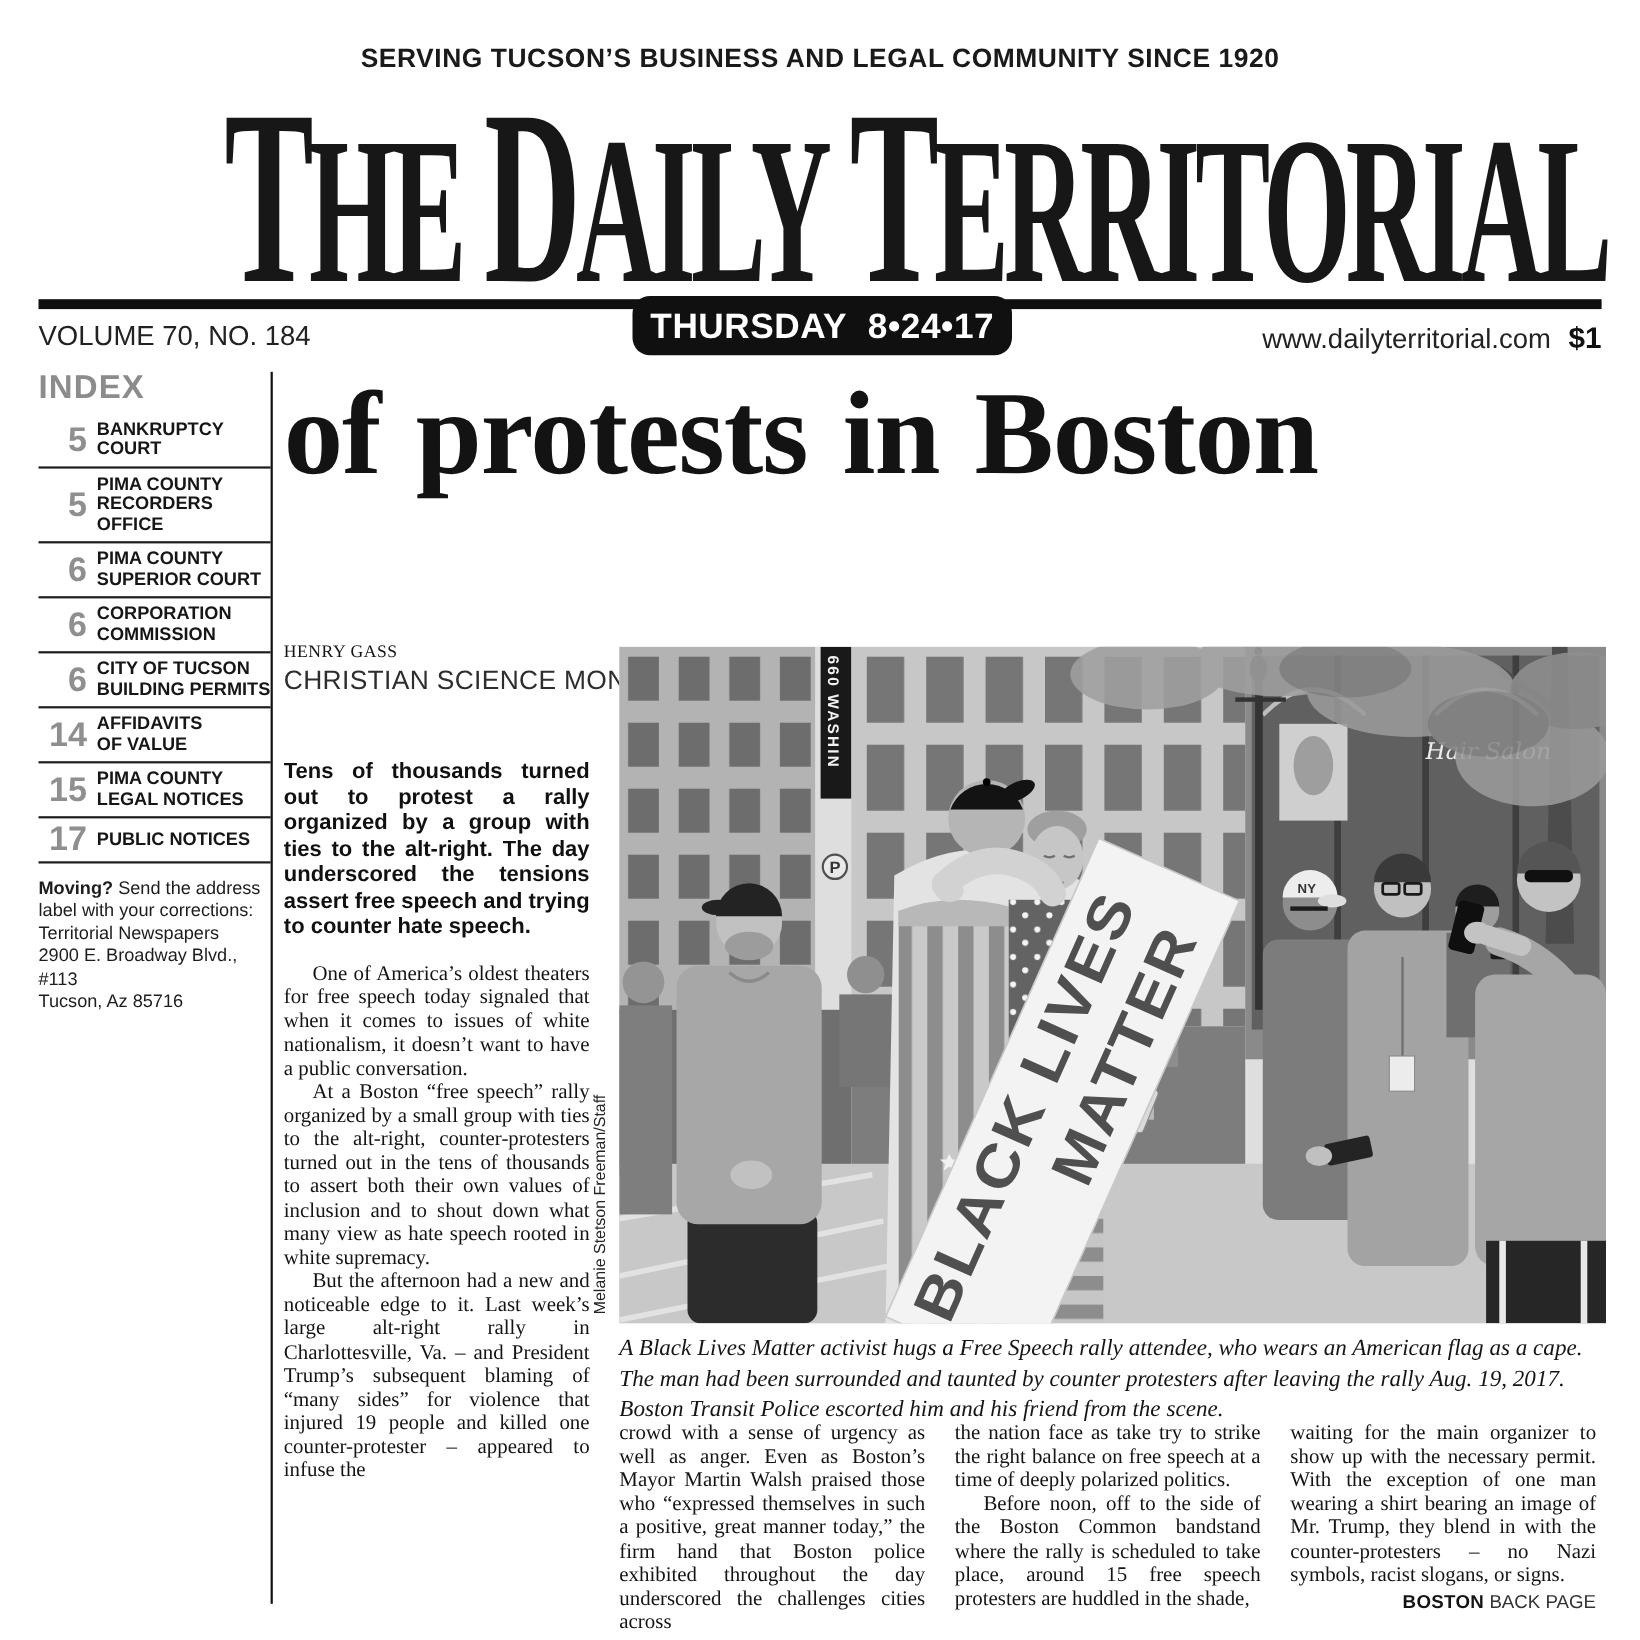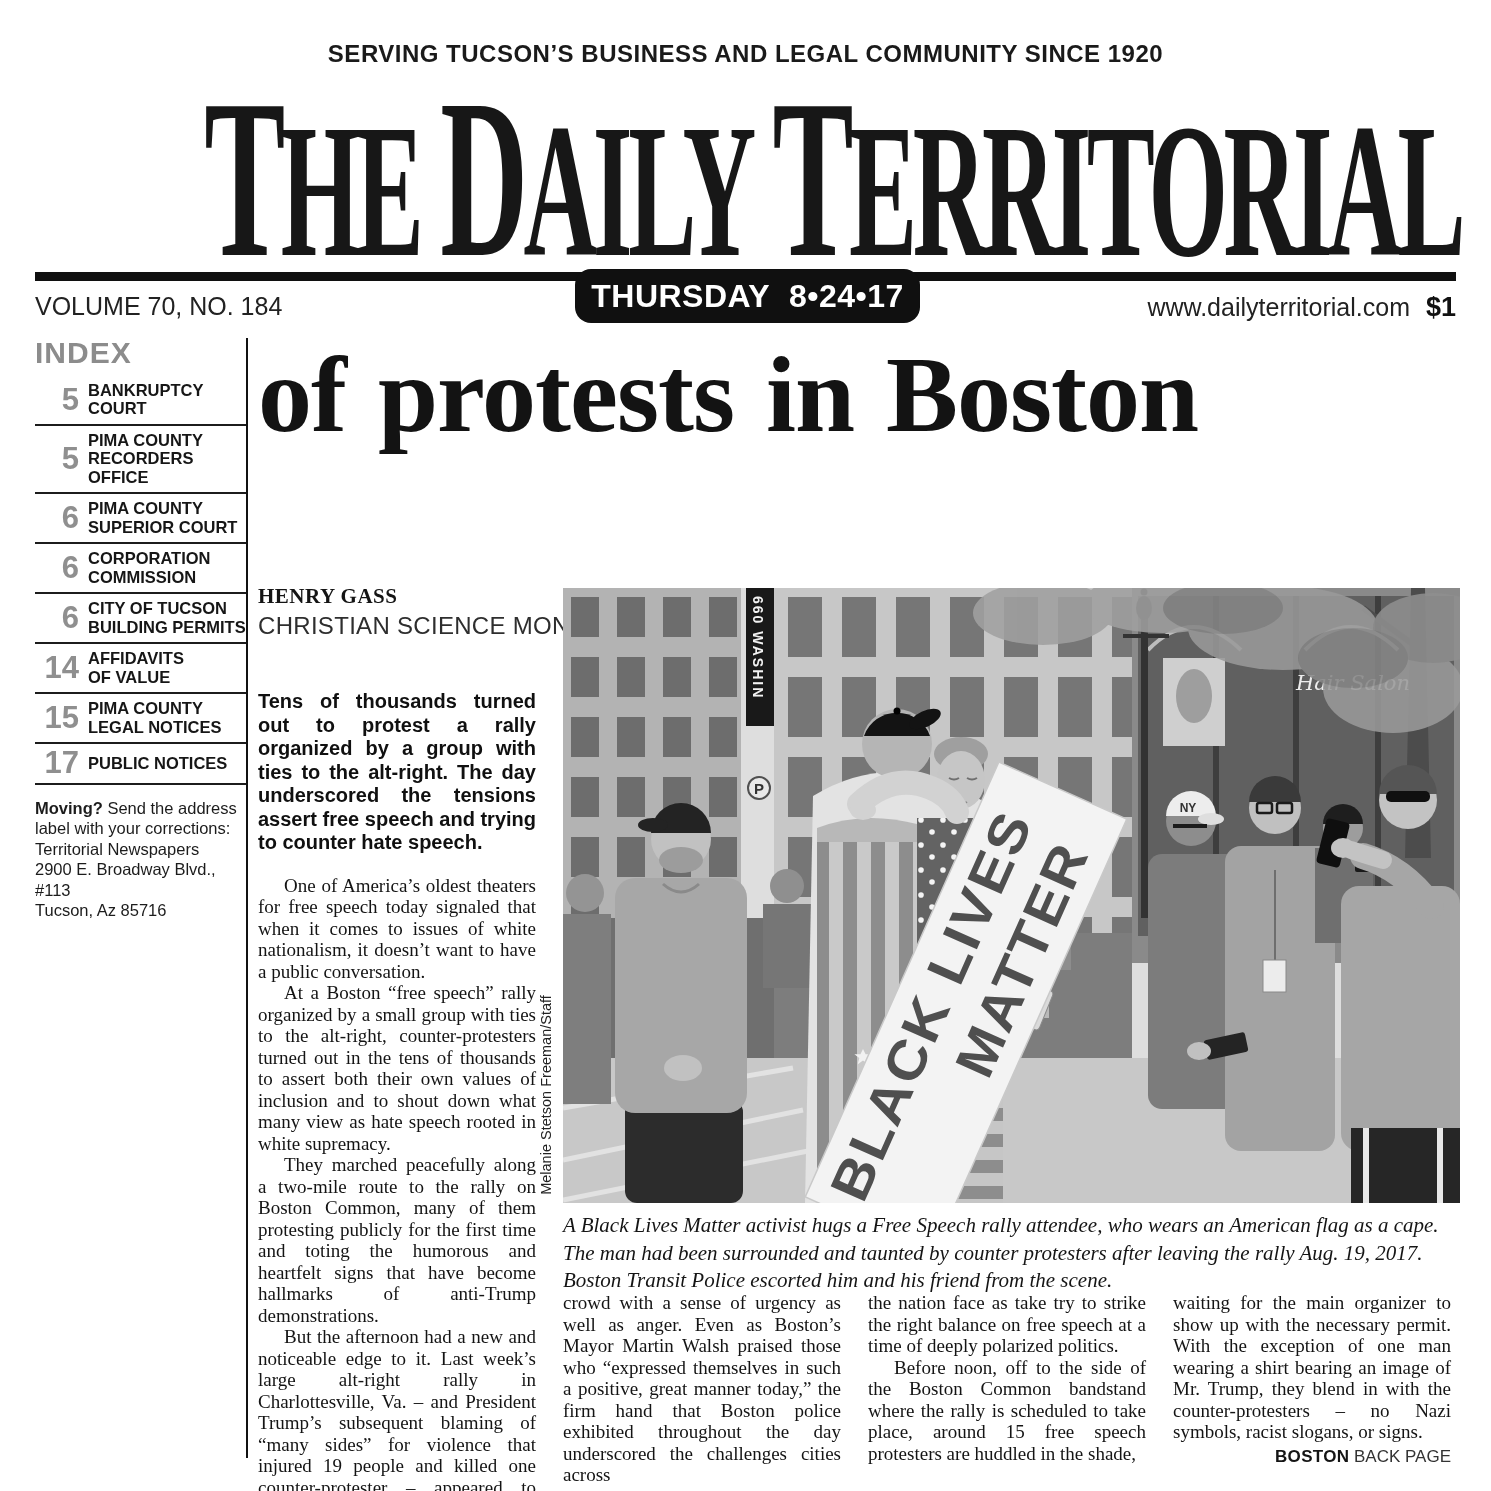--- a/index.html
+++ b/index.html
@@ -50,21 +50,21 @@
   .moving { margin-top:13px; font-size:16.5px; line-height:1.24; color:#1c1c1c; }
   .moving .mv-lines div { }
   
   .vrule { position:absolute; left:246px; top:338px; width:2px; height:1120px; background:#111; }
   .headline {
     position:absolute; left:258px; top:330px; width:1200px;
     font-weight:bold; font-size:108px; line-height:1.2; letter-spacing:-1px;
     word-spacing:6px; color:#131313;
   }
   .byline { position:absolute; left:258px; top:584px; }
-  .by-name { font-weight:bold; font-size:21px; letter-spacing:.5px; }
+  .by-name { font-weight:normal; font-size:16px; letter-spacing:.5px; }
   .by-org  { font-family:"Liberation Sans", sans-serif; font-size:24px; letter-spacing:.3px; color:#2e2e2e; margin-top:3px; }
   .col { font-size:19px; line-height:21.5px; text-align:justify; }
   .col p { text-indent:26px; margin:0; }
   .col p.noindent { text-indent:0; }
   .col1 { position:absolute; left:258px; top:690px; width:278px; }
   .lede {
     font-family:"Liberation Sans", sans-serif; font-weight:bold; font-size:20px;
     line-height:23.5px; text-align:justify; margin-bottom:20px; color:#101010;
   }
   .col2 { position:absolute; left:563px;  top:1292px; width:278px; }
@@ -183,21 +183,20 @@
   </div>
   <div class="byline">
     <div class="by-name">HENRY GASS</div>
     <div class="by-org">CHRISTIAN SCIENCE MONITOR</div>
   </div>
 
   <div class="col col1">
     <div class="lede">Tens of thousands turned out to protest a rally organized by a group with ties to the alt-right. The day underscored the tensions assert free speech and trying to counter hate speech.</div>
     <p>One of America’s oldest theaters for free speech today signaled that when it comes to issues of white nationalism, it doesn’t want to have a public conversation.</p>
     <p>At a Boston “free speech” rally organized by a small group with ties to the alt-right, counter-protesters turned out in the tens of thousands to assert both their own values of inclusion and to shout down what many view as hate speech rooted in white supremacy.</p>
-    <p>They marched peacefully along a two-mile route to the rally on Boston Common, many of them protesting publicly for the first time and toting the humorous and heartfelt signs that have become hallmarks of anti-Trump demonstrations.</p>
     <p>But the afternoon had a new and noticeable edge to it. Last week’s large alt-right rally in Charlottesville, Va. – and President Trump’s subsequent blaming of “many sides” for violence that injured 19 people and killed one counter-protester – appeared to infuse the</p>
   </div>
 
   <div class="photo-wrap">
     <svg viewBox="0 0 897 615" width="897" height="615" role="img">
       <defs>
         <pattern id="winL" width="46" height="60" patternUnits="userSpaceOnUse">
           <rect width="46" height="60" fill="#b3b3b3"></rect>
             <rect x="8" y="9" width="28" height="40" fill="#6d6d6d"></rect>
         </pattern>

